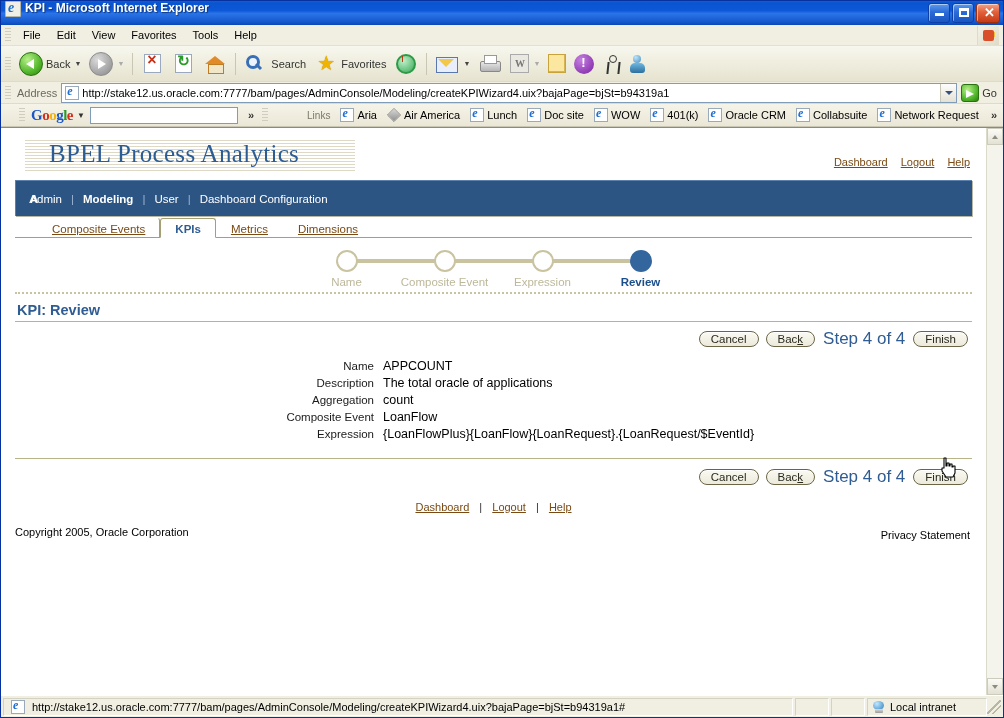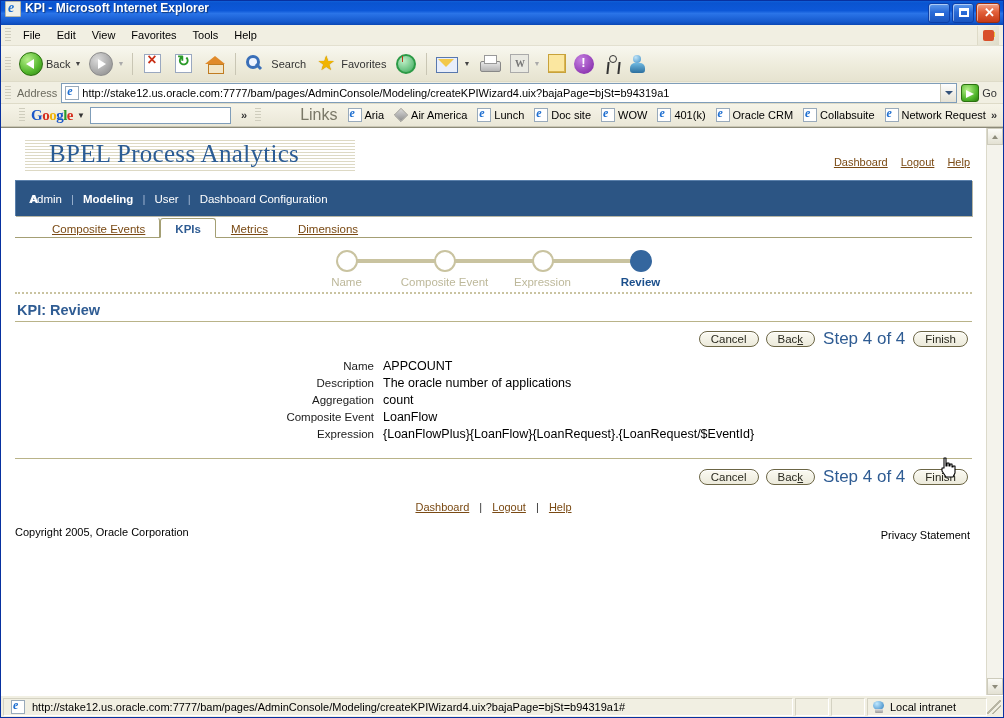--- a/index.html
+++ b/index.html
@@ -252,21 +252,21 @@
     background: linear-gradient(to bottom,#f6f4e8,#eae7d7);
     display:flex; align-items:center;
     border-bottom:1px solid #c9c6b4;
     padding-left:16px; overflow:hidden;
   }
   .google-logo { font-family:"Liberation Serif",serif; font-size:15px; font-weight:bold; letter-spacing:-.5px; padding:0 2px;}
   .g-b{color:#1a56c8}.g-r{color:#d62f1f}.g-y{color:#f2b50c}.g-g{color:#2a9a2a}
   .g-caret{font-size:8px;color:#333;margin:0 5px 0 2px;}
   .g-input{width:148px;height:17px;background:#fff;border:1px solid #7f9db9;margin-right:4px;}
   .chev{font-size:11px;font-weight:bold;color:#333;padding:0 6px;}
-  .links-label{font-size:16px;color:#7a7868;padding:0 5px 0 2px;margin-left:33px;}
+  .links-label{font-size:10px;color:#7a7868;padding:0 5px 0 2px;margin-left:33px;}
   .link-item{display:flex;align-items:center;gap:3px;padding:0 5px;font-size:11px;color:#000;white-space:nowrap;cursor:default;}
   .link-ico{width:14px;height:14px;background:#fff;border:1px solid #9ab;position:relative;flex:0 0 14px;}
   .link-ico:after{content:"e";position:absolute;left:1px;top:-3px;
     font-family:"Liberation Serif",serif;font-style:italic;font-weight:bold;font-size:12px;color:#1f6fd0;}
   .link-ico.diamond{background:linear-gradient(135deg,#d8d8d8,#8f8f8f);border:1px solid #777;transform:rotate(45deg) scale(.72);}
   .link-ico.diamond:after{display:none;}
   .chev-end{margin-left:auto;font-size:11px;font-weight:bold;color:#333;padding-right:6px;}
 
   
   .viewport {
@@ -659,21 +659,21 @@
           <button class="obtn">Finish</button>
         </div>
 
         <div class="fields">
           <div class="frow">
             <div class="flabel">Name</div>
             <div class="fvalue">APPCOUNT</div>
           </div>
           <div class="frow">
             <div class="flabel">Description</div>
-            <div class="fvalue">The oracle number of applications</div>
+            <div class="fvalue">The total oracle of applications</div>
           </div>
           <div class="frow">
             <div class="flabel">Aggregation</div>
             <div class="fvalue">count</div>
           </div>
           <div class="frow">
             <div class="flabel">Composite Event</div>
             <div class="fvalue">LoanFlow</div>
           </div>
           <div class="frow">

